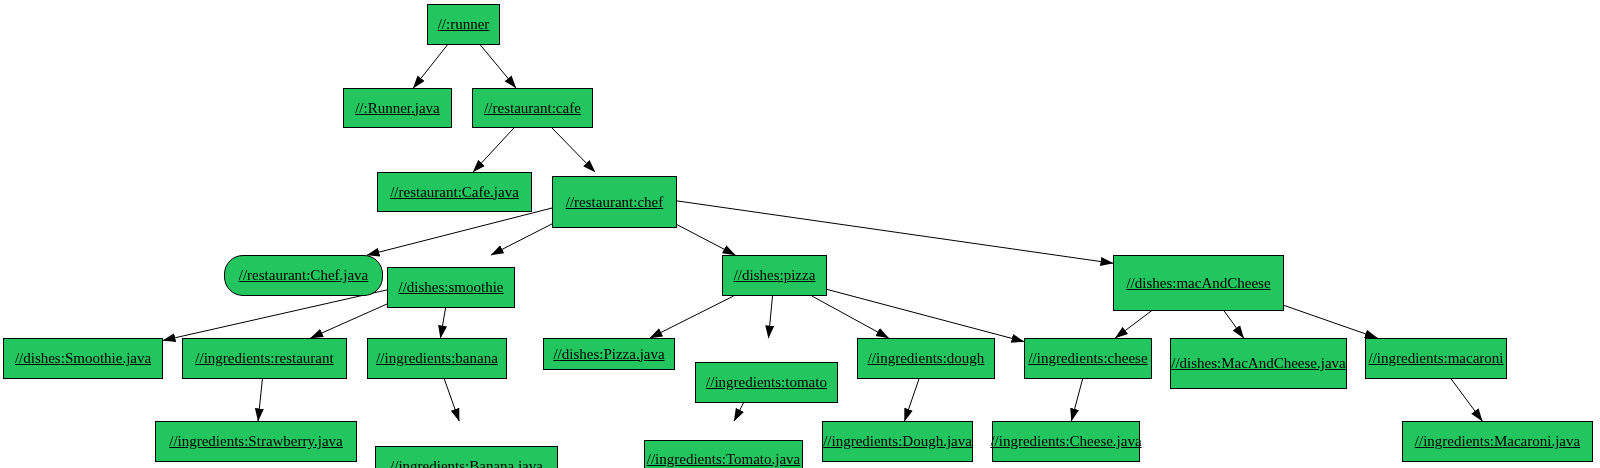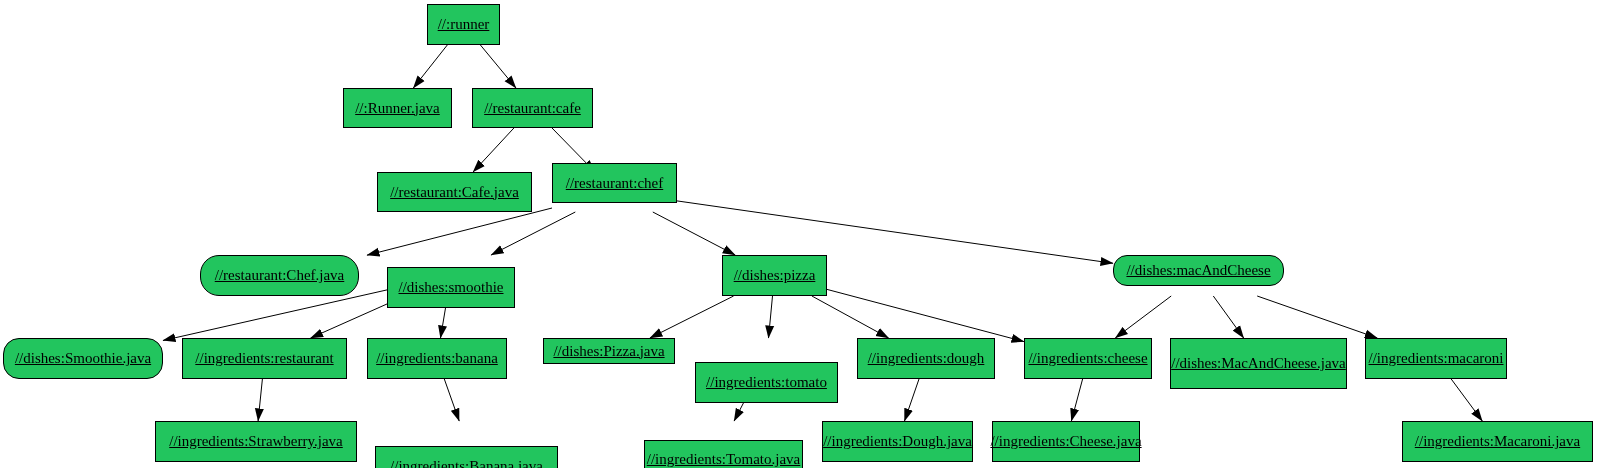--- a/index.html
+++ b/index.html
@@ -77,29 +77,29 @@
         <line x1="919.0" y1="379.0" x2="904.5" y2="421.0" class="edge-line" stroke="#000000" marker-end="url(#arrowhead)"></line>
         <line x1="1082.6" y1="379.0" x2="1071.4" y2="421.0" class="edge-line" stroke="#000000" marker-end="url(#arrowhead)"></line>
         <line x1="1451.2" y1="379.0" x2="1482.3" y2="421.0" class="edge-line" stroke="#000000" marker-end="url(#arrowhead)"></line>
       </g>
   </svg>
   <div id="node-group">
       <div class="node" style="left: 427px; top: 4px; width: 73px; height: 41px;">//:runner</div>
       <div class="node" style="left: 343px; top: 88px; width: 109px; height: 40px;">//:Runner.java</div>
       <div class="node" style="left: 472px; top: 88px; width: 121px; height: 40px;">//restaurant:cafe</div>
       <div class="node" style="left: 377px; top: 172px; width: 155px; height: 40px;">//restaurant:Cafe.java</div>
-      <div class="node" style="left: 552px; top: 163px; width: 125px; height: 40px;">//restaurant:chef</div>
-      <div class="node" style="left: 200px; top: 255px; width: 159px; height: 41px; border-radius: 19px;">//restaurant:Chef.java</div>
+      <div class="node" style="left: 552px; top: 176px; width: 125px; height: 52px;">//restaurant:chef</div>
+      <div class="node" style="left: 224px; top: 255px; width: 159px; height: 41px; border-radius: 19px;">//restaurant:Chef.java</div>
       <div class="node" style="left: 387px; top: 255px; width: 128px; height: 41px; margin-top: 12px;">//dishes:smoothie</div>
       <div class="node" style="left: 722px; top: 255px; width: 105px; height: 41px;">//dishes:pizza</div>
-      <div class="node" style="left: 1113px; top: 255px; width: 171px; height: 31px; border-radius: 14px;">//dishes:macAndCheese</div>
-      <div class="node" style="left: 3px; top: 338px; width: 160px; height: 41px; border-radius: 16px;">//dishes:Smoothie.java</div>
+      <div class="node" style="left: 1113px; top: 255px; width: 171px; height: 56px;">//dishes:macAndCheese</div>
+      <div class="node" style="left: 3px; top: 338px; width: 160px; height: 41px;">//dishes:Smoothie.java</div>
       <div class="node" style="left: 182px; top: 338px; width: 165px; height: 41px;">//ingredients:restaurant</div>
       <div class="node" style="left: 367px; top: 338px; width: 140px; height: 41px;">//ingredients:banana</div>
-      <div class="node" style="left: 543px; top: 338px; width: 132px; height: 26px;">//dishes:Pizza.java</div>
+      <div class="node" style="left: 543px; top: 338px; width: 132px; height: 32px;">//dishes:Pizza.java</div>
       <div class="node" style="left: 695px; top: 338px; width: 143px; height: 41px; margin-top: 24px;">//ingredients:tomato</div>
       <div class="node" style="left: 857px; top: 338px; width: 138px; height: 41px;">//ingredients:dough</div>
       <div class="node" style="left: 1024px; top: 338px; width: 128px; height: 41px;">//ingredients:cheese</div>
       <div class="node" style="left: 1170px; top: 338px; width: 177px; height: 51px;">//dishes:MacAndCheese.java</div>
       <div class="node" style="left: 1365px; top: 338px; width: 142px; height: 41px;">//ingredients:macaroni</div>
       <div class="node" style="left: 155px; top: 421px; width: 202px; height: 41px;">//ingredients:Strawberry.java</div>
       <div class="node" style="left: 375px; top: 446px; width: 183px; height: 41px;">//ingredients:Banana.java</div>
       <div class="node" style="left: 644px; top: 421px; width: 159px; height: 39px; margin-top: 19px;">//ingredients:Tomato.java</div>
       <div class="node" style="left: 822px; top: 421px; width: 151px; height: 41px;">//ingredients:Dough.java</div>
       <div class="node" style="left: 992px; top: 421px; width: 148px; height: 41px;">//ingredients:Cheese.java</div>

